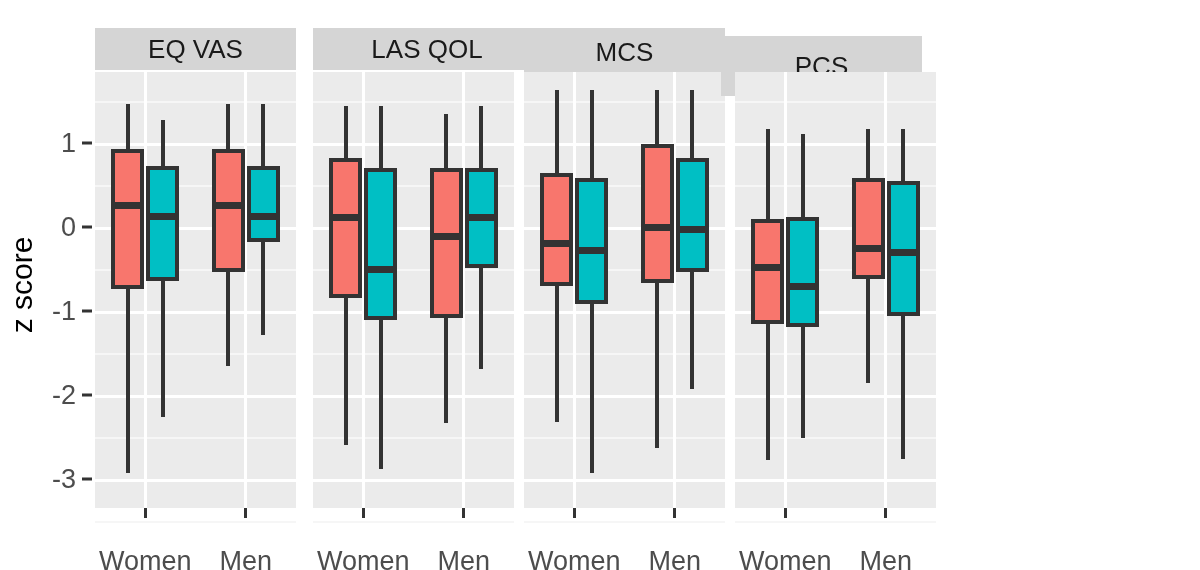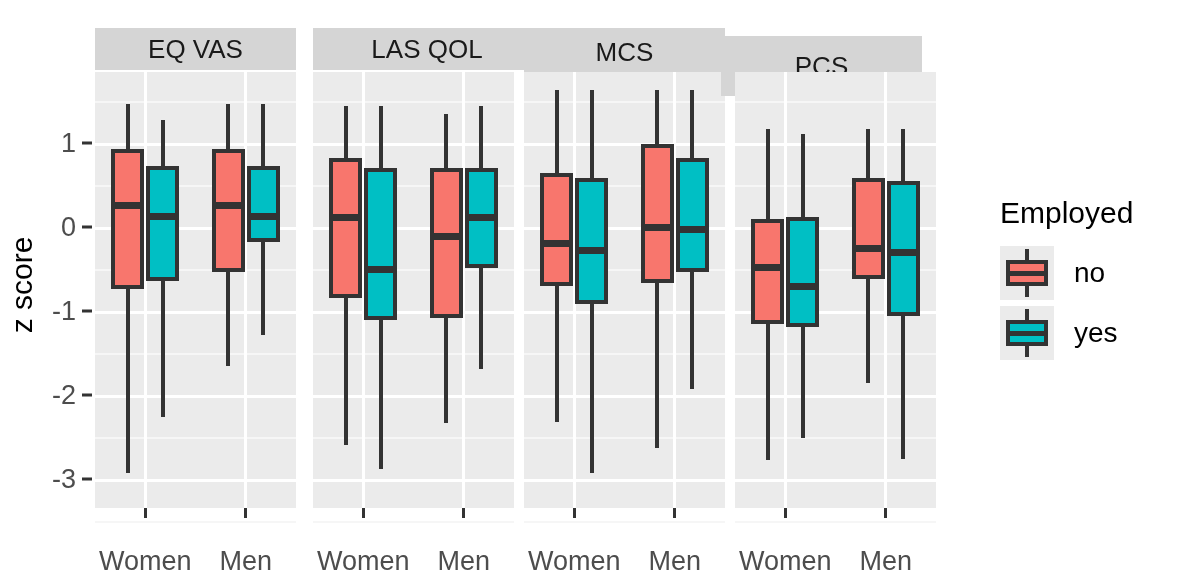--- a/index.html
+++ b/index.html
@@ -232,37 +232,14 @@
       <div class="xtick-mark" style="left: 572.75px; top: 508px;"></div>
       <div class="xtick-label" style="left: 574.25px; top: 526px;">Women</div>
       <div class="xtick-mark" style="left: 673.25px; top: 508px;"></div>
       <div class="xtick-label" style="left: 674.75px; top: 526px;">Men</div>
       <div class="xtick-mark" style="left: 783.75px; top: 508px;"></div>
       <div class="xtick-label" style="left: 785.25px; top: 526px;">Women</div>
       <div class="xtick-mark" style="left: 884.25px; top: 508px;"></div>
       <div class="xtick-label" style="left: 885.75px; top: 526px;">Men</div>
     </div>
 
-  <div id="legend" style="left: 1000px; top: 196px;">
-    <div class="legend-title">Employed</div>
-    <div id="legend-rows">
-        <div class="legend-row">
-          <div class="legend-key">
-            <div class="kwhisk-t"></div>
-            <div class="kwhisk-b"></div>
-            <div class="kbox" style="background:#f8766d"></div>
-            <div class="kmed"></div>
-          </div>
-          <div class="legend-label">no</div>
-        </div>
-        <div class="legend-row">
-          <div class="legend-key">
-            <div class="kwhisk-t"></div>
-            <div class="kwhisk-b"></div>
-            <div class="kbox" style="background:#00bfc4"></div>
-            <div class="kmed"></div>
-          </div>
-          <div class="legend-label">yes</div>
-        </div>
-      </div>
-  </div>
 
 </div>
 
 </body></html>

